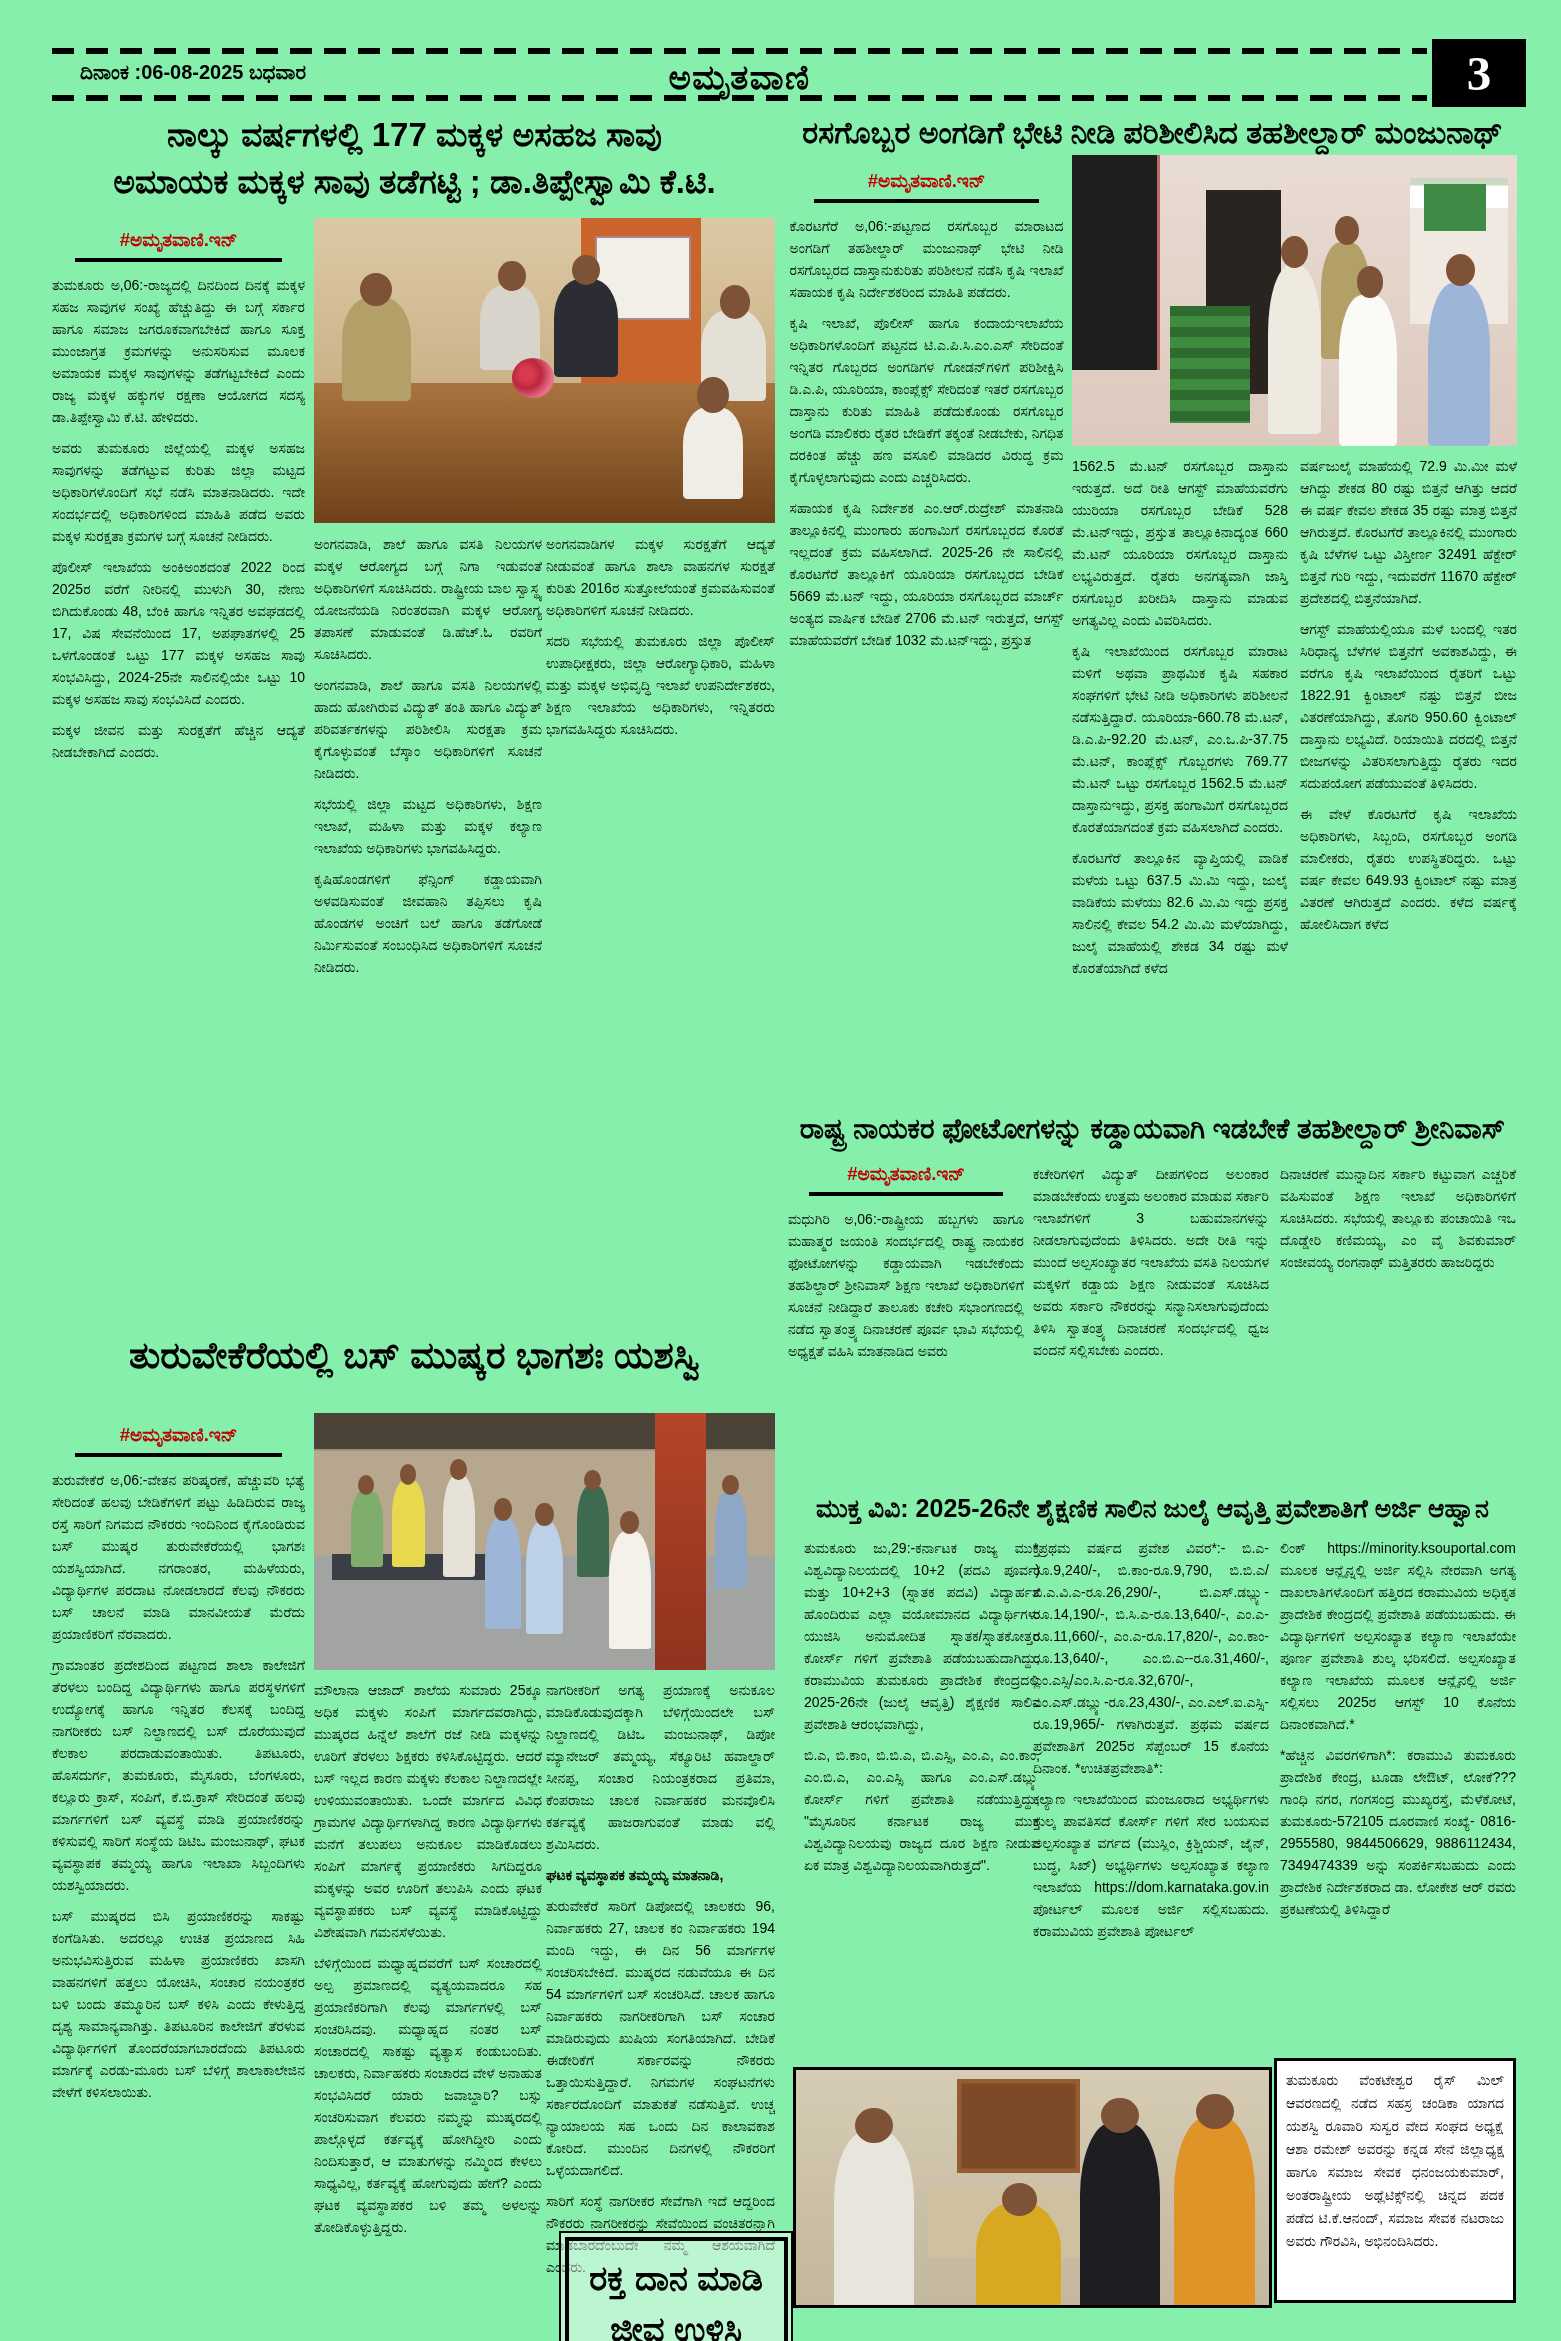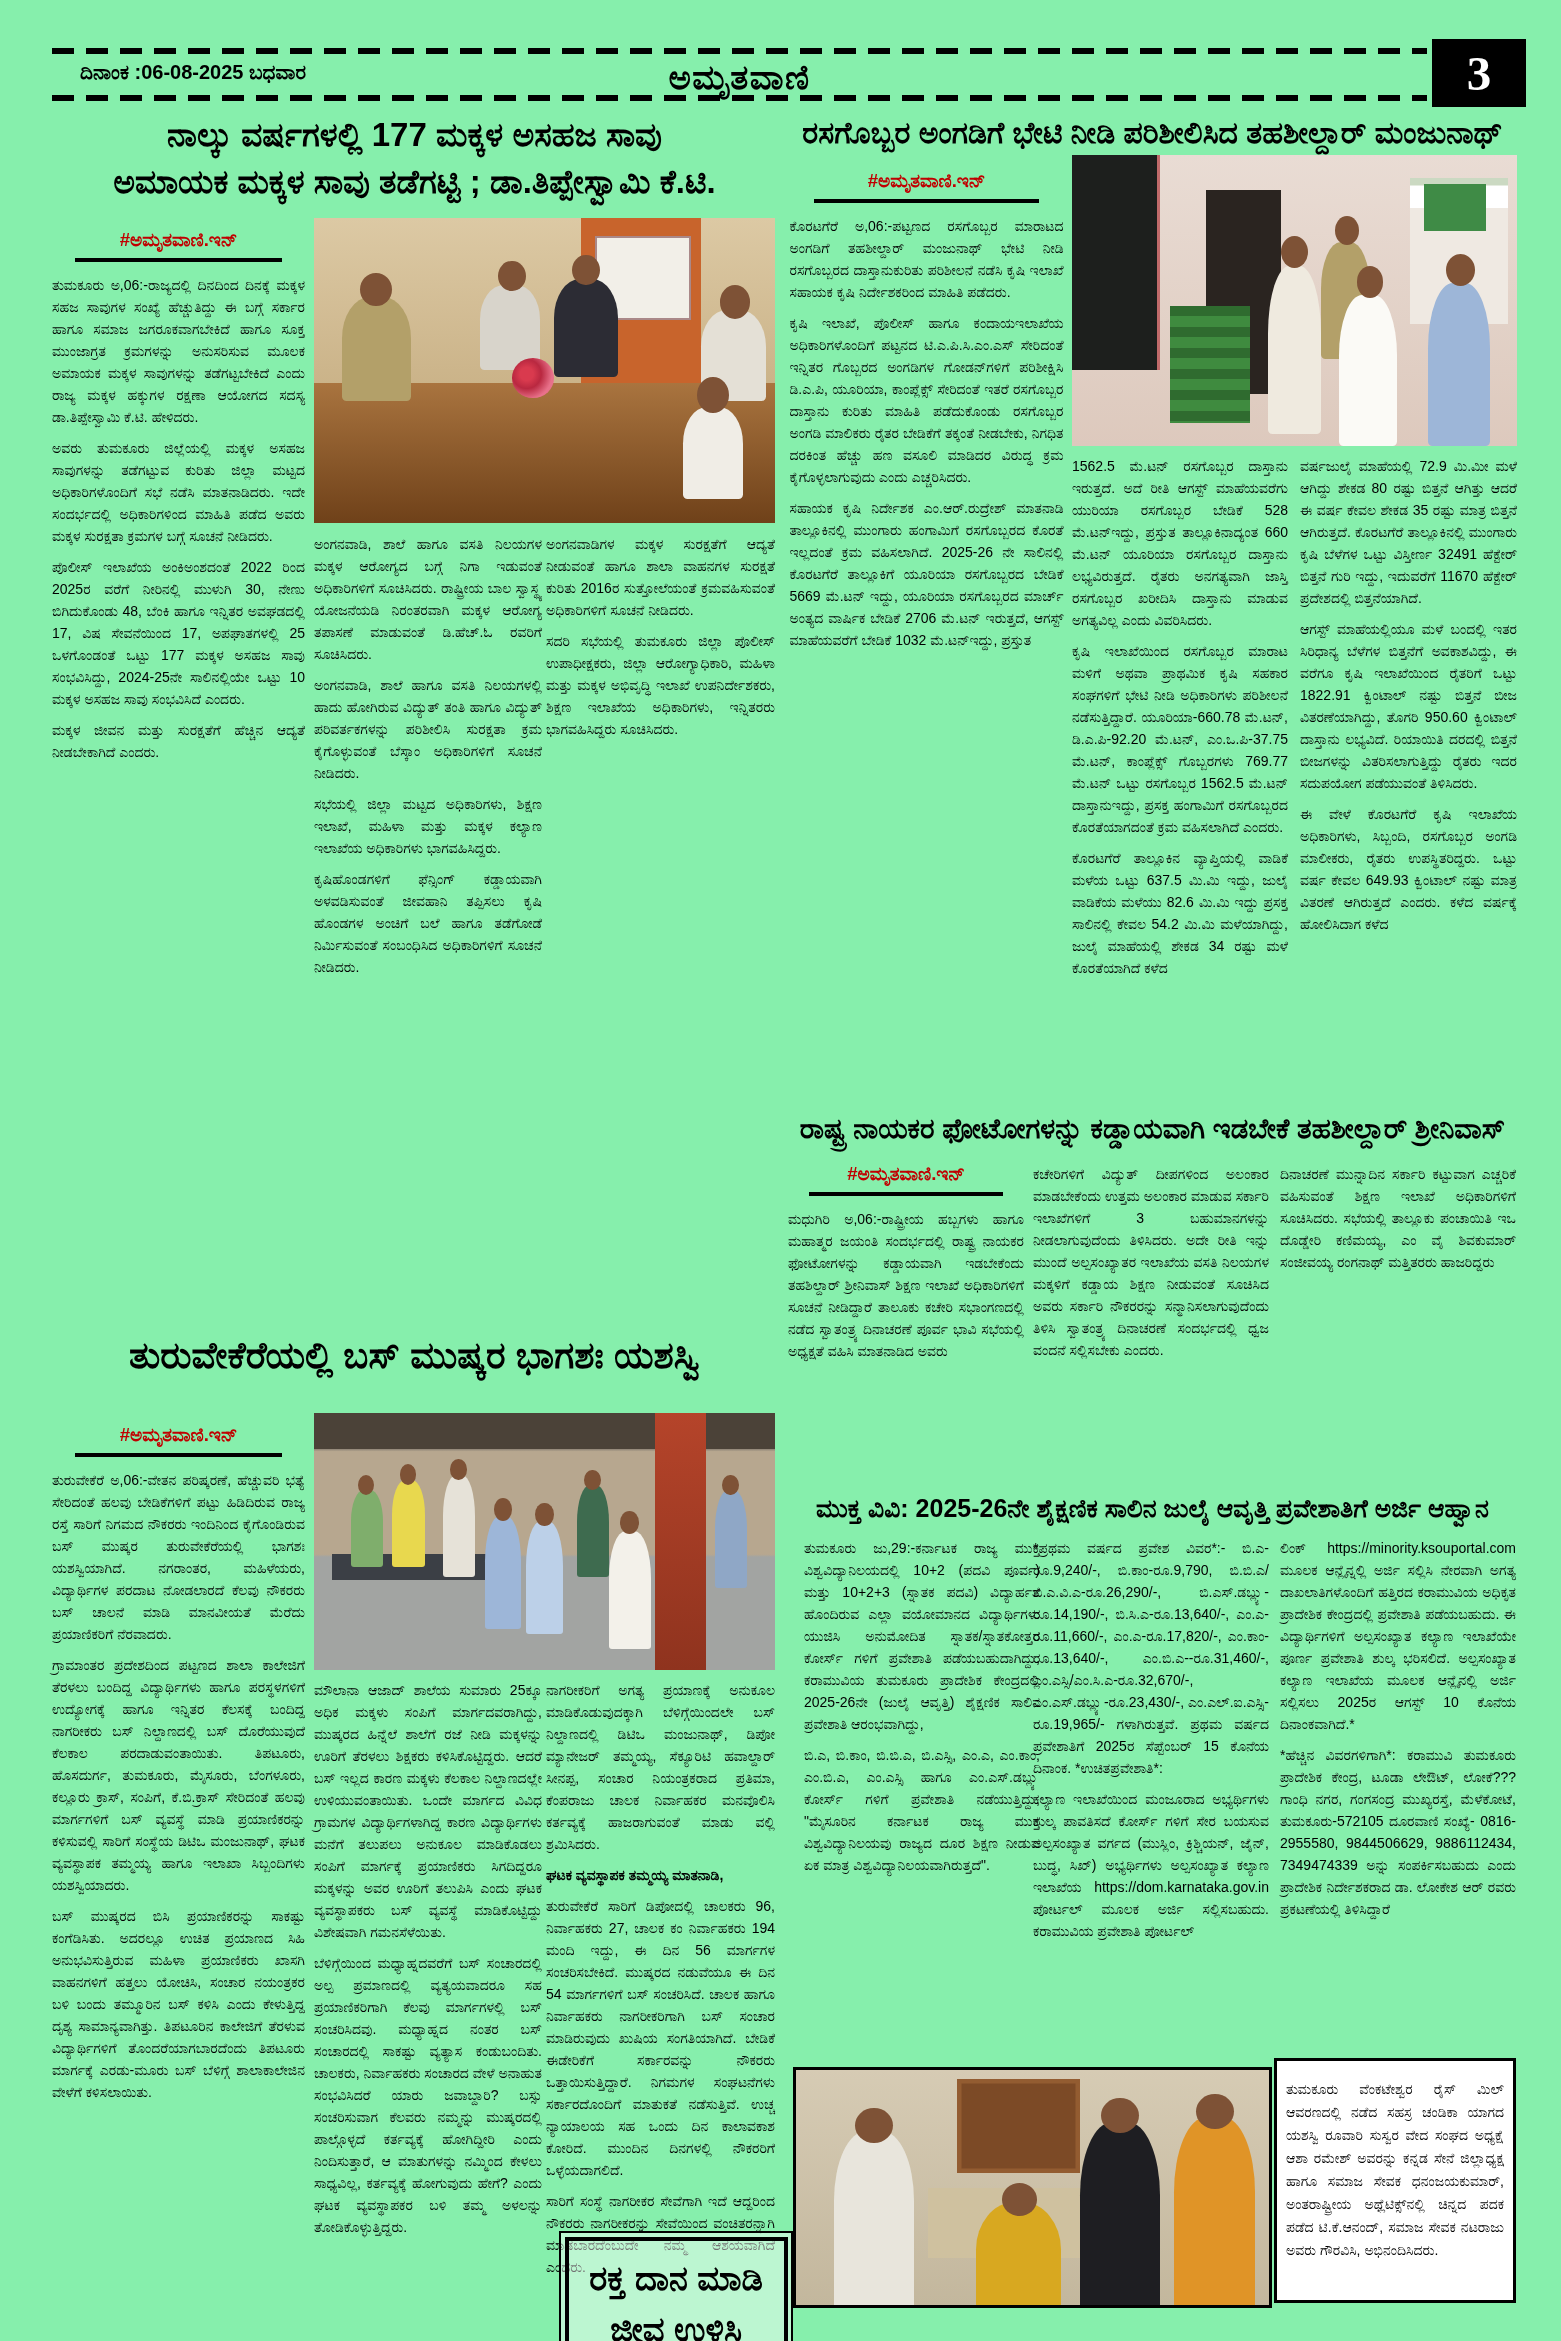--- a/index.html
+++ b/index.html
@@ -20,21 +20,21 @@
   .col{position:absolute;text-align:justify;font-size:14px;line-height:22px;}
   .col p{margin:0 0 9px;}
   .bld{font-weight:bold;}
   .photo{position:absolute;overflow:hidden;background:#cfc4b0;}
   .ph{position:absolute;}
   .head{position:absolute;border-radius:50%;background:#7e5236;}
   .frame{border:3px solid #000;}
   .bloodbox{position:absolute;border:2.2px solid #000;padding:3.7px;background:rgba(255,255,255,0.45);}
   .bloodin{border:4.5px solid #000;height:100%;box-sizing:border-box;display:flex;flex-direction:column;
            align-items:center;justify-content:center;font-weight:800;font-size:34px;line-height:1.5;}
-  .capbox{position:absolute;border:3px solid #000;padding:17px 9px;box-sizing:border-box;
+  .capbox{position:absolute;border:3px solid #000;padding:8px 9px;box-sizing:border-box;
           font-size:14px;line-height:23px;text-align:justify;background:#fff;}
 </style>
 </head>
 <body>
 
 <div class="page">
 
   <div class="dash" style="left:52px;width:1375px;top:48px;"></div>
   <div class="dash" style="left:52px;width:1375px;top:95px;"></div>
   <div class="dateline">ದಿನಾಂಕ :06-08-2025 ಬಧವಾರ</div>

